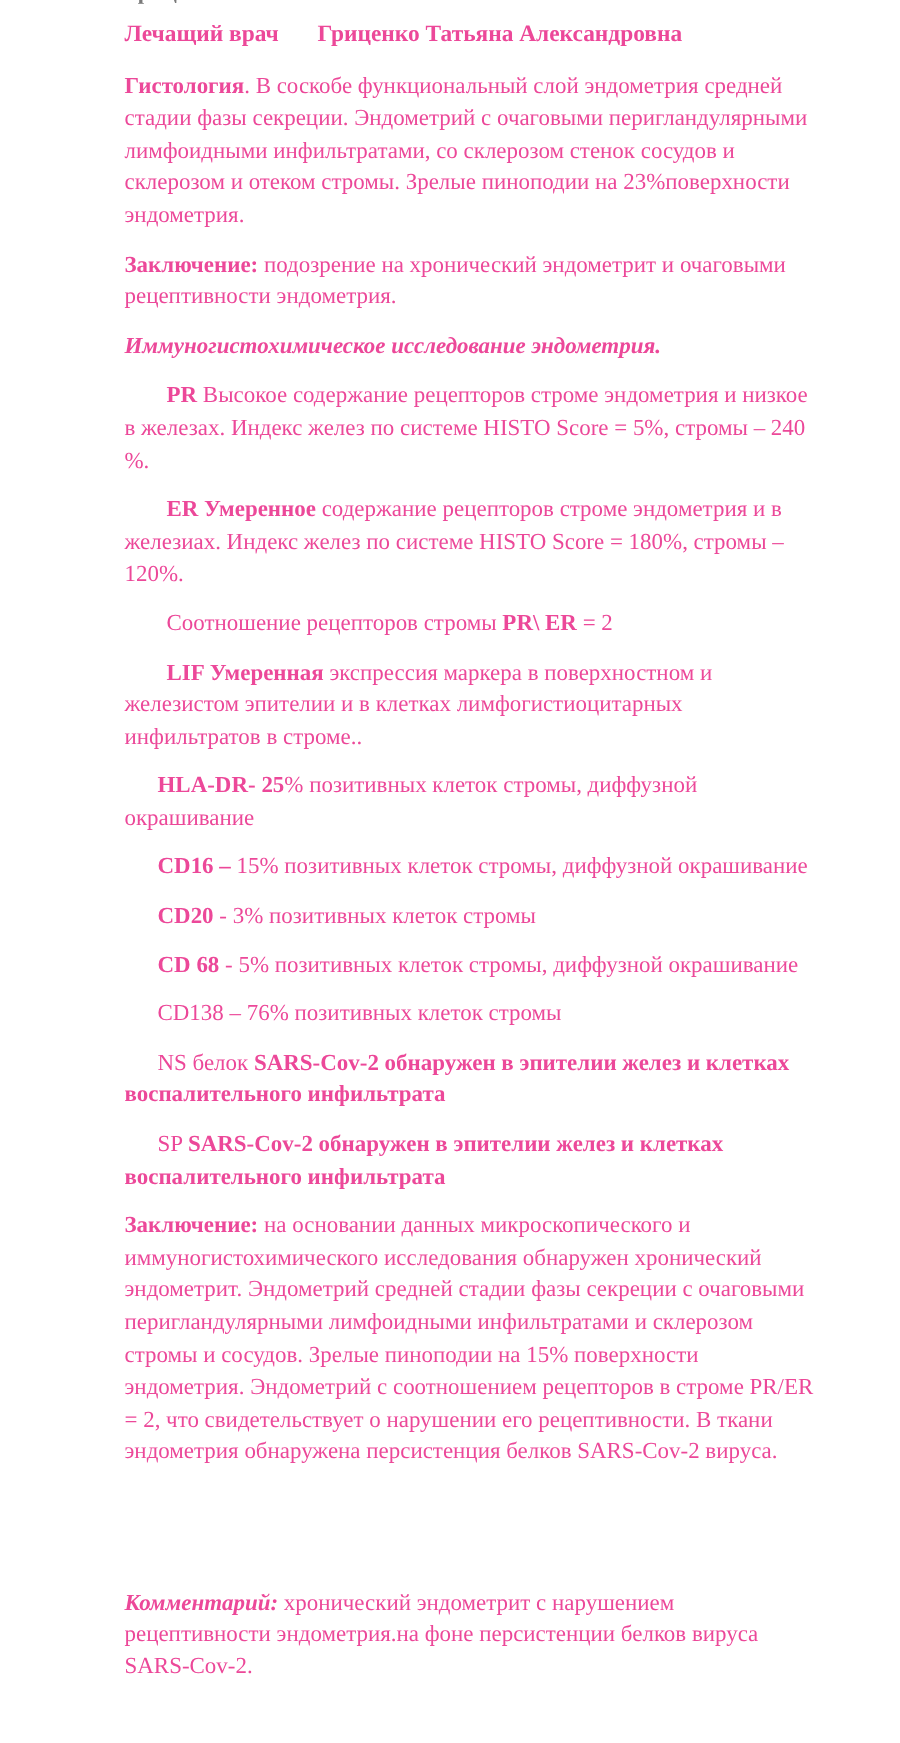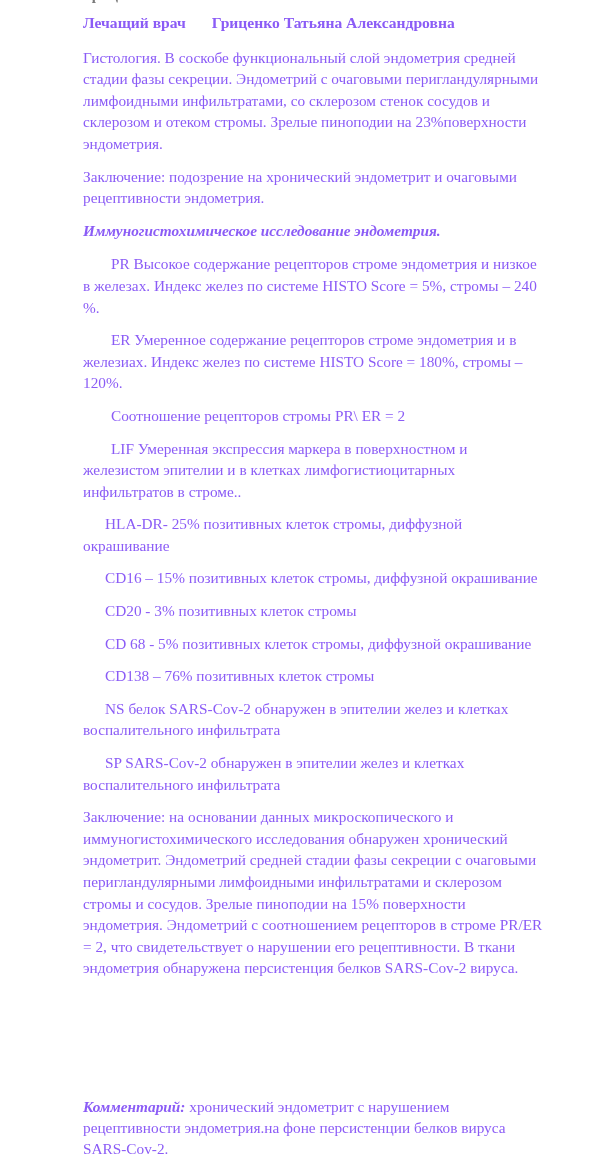--- a/index.html
+++ b/index.html
@@ -47,41 +47,41 @@
     left: 83px;
     top: 12px;
     width: 462px;
   }
 
   p {
     margin: 0;
     font-size: 15.3px;
     line-height: 21.6px;
     text-align: left;
-    color: #8b5cf6;
+    color: #ec4899;
   }
 
-  .b { font-weight: normal; }
+  .b { font-weight: bold; }
   .bi { font-weight: bold; font-style: italic; }
 
   
   .blk          { margin-bottom: 11px; }
   .title-line   { font-weight: bold; font-size: 15.6px; margin-bottom: 13px; }
   .section-head { font-weight: bold; margin-bottom: 12px; font-style: italic; }
 
   
   .ind { text-indent: 28px; }
   .ind-sm { text-indent: 22px; }
 
   .marker-blk { margin-bottom: 11px; }
 
   .comment-wrap {
     position: absolute;
     left: 83px;
-    top: 1096px;
+    top: 1058px;
     width: 462px;
   }
   .comment-wrap p { line-height: 21px; }
 </style>
 </head>
 <body>
 
 <div class="page">
 
   <div class="clipped-top">Гриценко</div>

